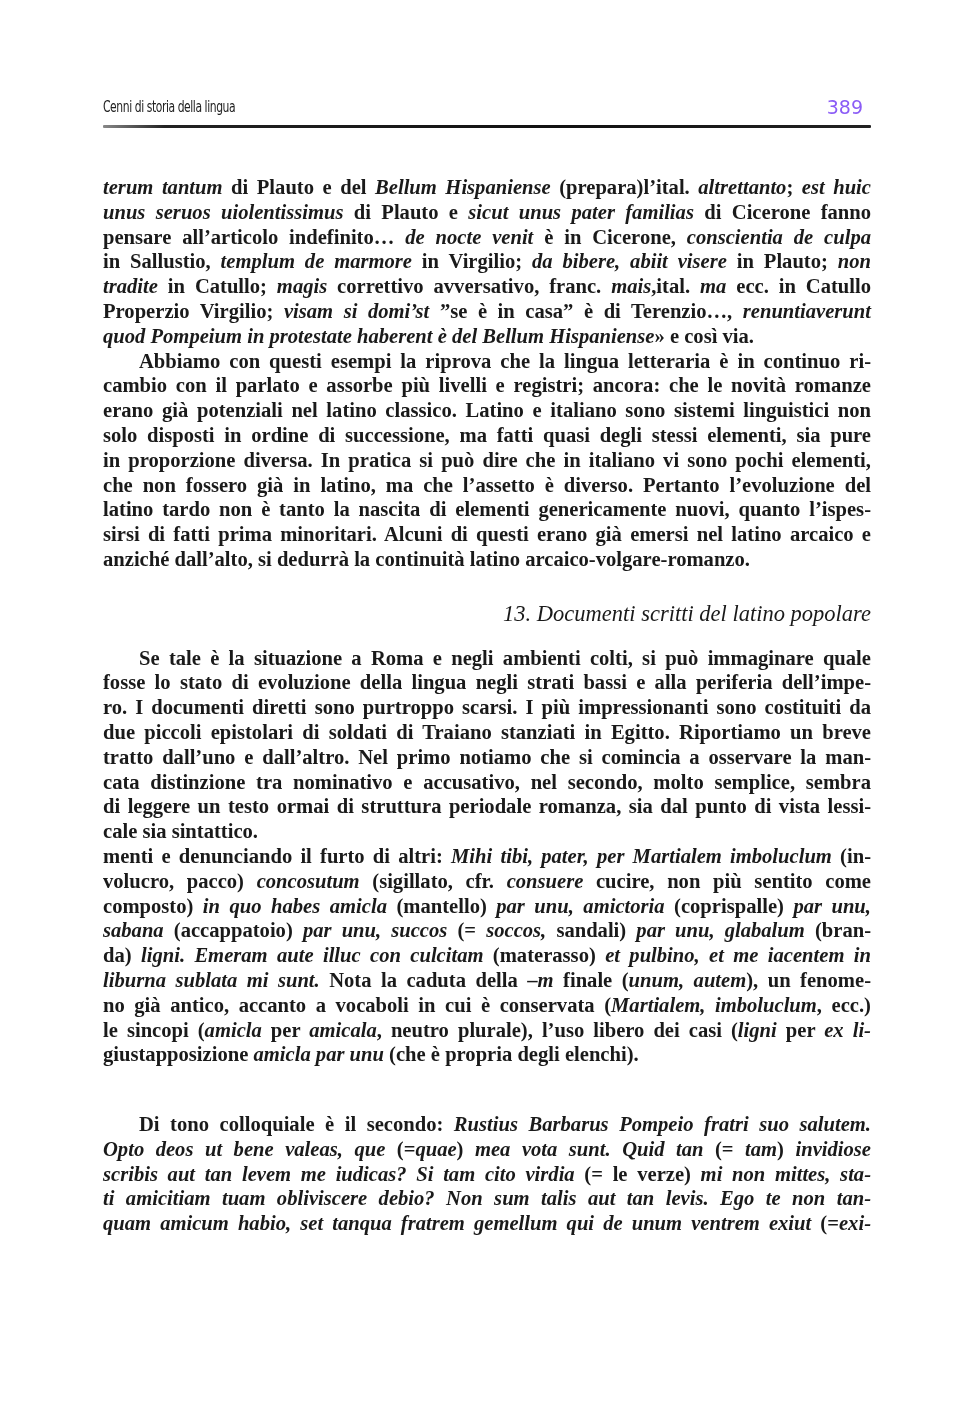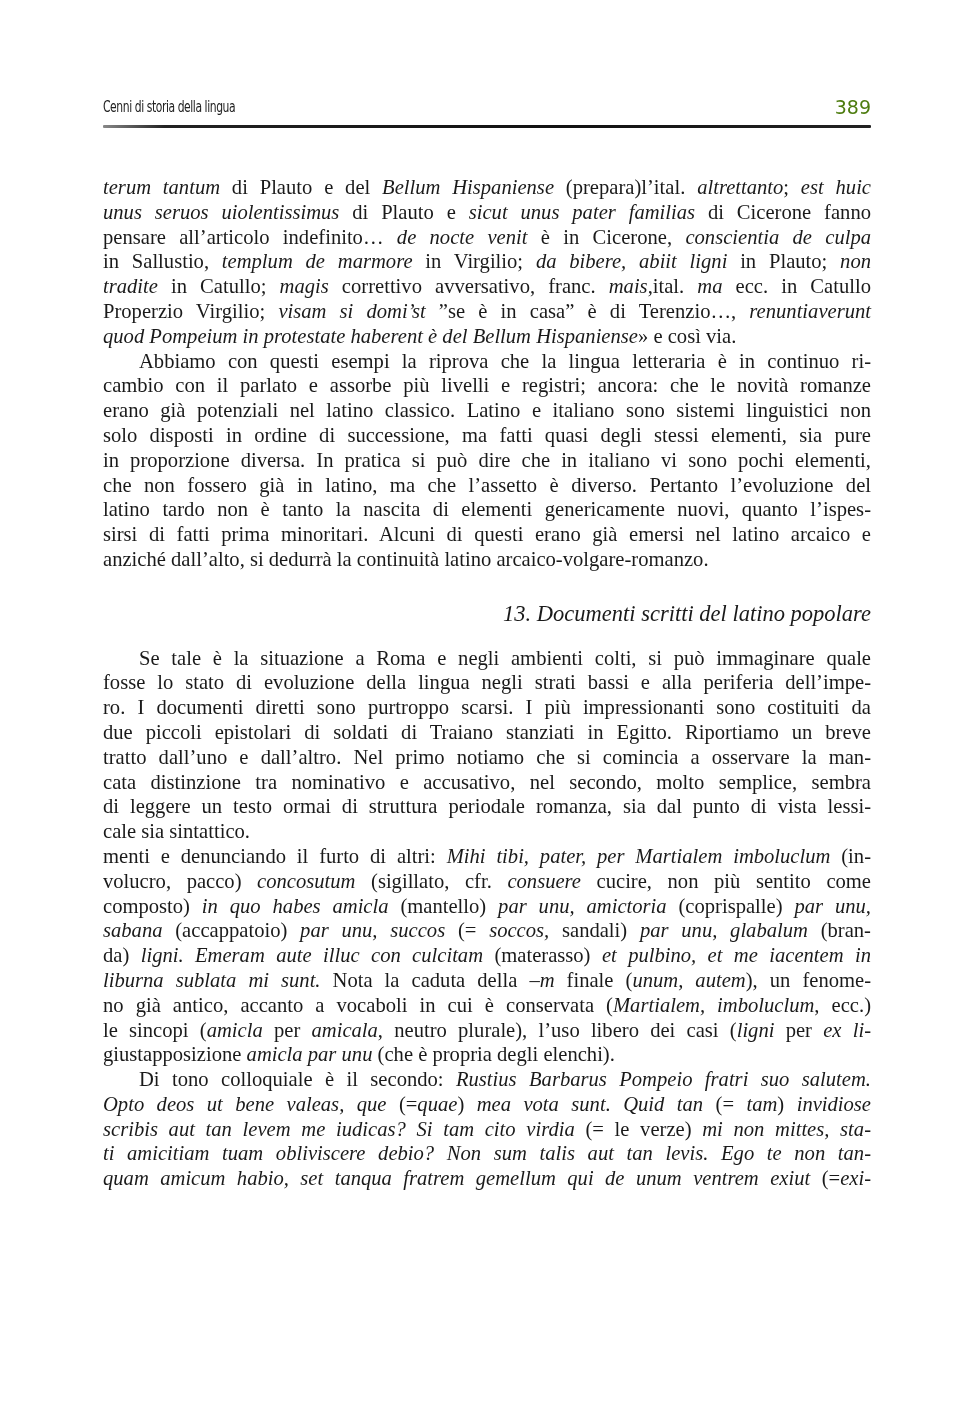--- a/index.html
+++ b/index.html
@@ -6,57 +6,57 @@
   body { width: 973px; height: 1421px; position: relative; overflow: hidden; color: #1a1a1a; }
   .header {
     position: absolute; left: 103px; top: 96px; width: 768px; height: 26px;
   }
   .running-head {
     position: absolute; left: 0; top: 2px;
     font-family: "DejaVu Sans", sans-serif; font-size: 15px; letter-spacing: -0.6px;
     transform: scaleX(0.72); transform-origin: left center; color: #222;
   }
   .page-num {
-    position: absolute; right: 0; top: 0;
-    font-family: "DejaVu Sans", sans-serif; font-size: 19px; color: #4d7c0f;
+    position: absolute; right: 8px; top: 0;
+    font-family: "DejaVu Sans", sans-serif; font-size: 19px; color: #8b5cf6;
   }
   .rule {
     position: absolute; left: 103px; top: 125px; width: 768px; height: 3px;
     background: linear-gradient(to right, #888 0%, #222 8%, #111 60%, #222 100%);
     border-radius: 1px;
   }
   .body-text {
     position: absolute; left: 103px; top: 175px; width: 768px;
     font-family: "Liberation Serif", serif; font-size: 20.6px; line-height: 24.8px;
     text-align: justify; hyphens: manual;
   }
   .body-text p { margin: 0; }
   .heading {
     font-family: "Liberation Serif", serif; font-style: italic; font-size: 22.5px;
     margin: 30px 0 19px 0 !important; text-align: right;
   }
   i { font-style: italic; }
-  .line { display: block; text-align: justify; text-align-last: justify; white-space: nowrap; }
+  .line { display: block; text-align: justify; text-align-last: justify; white-space: nowrap; font-weight: bold; }
   .line.last { text-align-last: left; }
 </style>
 </head>
 <body>
 
 <div class="header">
   <span class="running-head">Cenni di storia della lingua</span>
   <span class="page-num">389</span>
 </div>
 <div class="rule"></div>
 
 <div class="body-text" id="body-text">
     <p>
       <span class="line"><i>terum tantum</i><span> di Plauto e del </span><i>Bellum Hispaniense</i><span> (prepara)l’ital. </span><i>altrettanto</i><span>; </span><i>est huic</i></span>
       <span class="line"><i>unus seruos uiolentissimus</i><span> di Plauto e </span><i>sicut unus pater familias</i><span> di Cicerone fanno</span></span>
       <span class="line"><span>pensare all’articolo indefinito… </span><i>de nocte venit</i><span> è in Cicerone, </span><i>conscientia de culpa</i></span>
-      <span class="line"><span>in Sallustio, </span><i>templum de marmore</i><span> in Virgilio; </span><i>da bibere, abiit ligni</i><span> in Plauto; </span><i>non</i></span>
+      <span class="line"><span>in Sallustio, </span><i>templum de marmore</i><span> in Virgilio; </span><i>da bibere, abiit visere</i><span> in Plauto; </span><i>non</i></span>
       <span class="line"><i>tradite</i><span> in Catullo; </span><i>magis</i><span> correttivo avversativo, franc. </span><i>mais</i><span>,ital. </span><i>ma</i><span> ecc. in Catullo</span></span>
       <span class="line"><span>Properzio Virgilio; </span><i>visam si domi’st</i><span> ”se è in casa” è di Terenzio…, </span><i>renuntiaverunt</i></span>
       <span class="line last"><i>quod Pompeium in protestate haberent è del Bellum Hispaniense</i><span>» e così via.</span></span>
     </p>
     <p>
       <span class="line" style="padding-left: 36px;"><span>Abbiamo con questi esempi la riprova che la lingua letteraria è in continuo ri-</span></span>
       <span class="line"><span>cambio con il parlato e assorbe più livelli e registri; ancora: che le novità romanze</span></span>
       <span class="line"><span>erano già potenziali nel latino classico. Latino e italiano sono sistemi linguistici non</span></span>
       <span class="line"><span>solo disposti in ordine di successione, ma fatti quasi degli stessi elementi, sia pure</span></span>
       <span class="line"><span>in proporzione diversa. In pratica si può dire che in italiano vi sono pochi elementi,</span></span>
@@ -81,19 +81,19 @@
       <span class="line"><span>volucro, pacco) </span><i>concosutum</i><span> (sigillato, cfr. </span><i>consuere</i><span> cucire, non più sentito come</span></span>
       <span class="line"><span>composto) </span><i>in quo habes amicla</i><span> (mantello) </span><i>par unu, amictoria</i><span> (coprispalle) </span><i>par unu,</i></span>
       <span class="line"><i>sabana</i><span> (accappatoio) </span><i>par unu, succos</i><span> (= </span><i>soccos,</i><span> sandali) </span><i>par unu, glabalum</i><span> (bran-</span></span>
       <span class="line"><span>da) </span><i>ligni. Emeram aute illuc con culcitam</i><span> (materasso) </span><i>et pulbino, et me iacentem in</i></span>
       <span class="line"><i>liburna sublata mi sunt.</i><span> Nota la caduta della –</span><i>m</i><span> finale (</span><i>unum, autem</i><span>), un fenome-</span></span>
       <span class="line"><span>no già antico, accanto a vocaboli in cui è conservata (</span><i>Martialem, imboluclum</i><span>, ecc.)</span></span>
       <span class="line"><span>le sincopi (</span><i>amicla</i><span> per </span><i>amicala</i><span>, neutro plurale), l’uso libero dei casi (</span><i>ligni</i><span> per </span><i>ex li-</i></span>
       <span class="line last"><span>giustapposizione </span><i>amicla par unu</i><span> (che è propria degli elenchi).</span></span>
     </p>
     <p>
-      <span class="line" style="padding-left: 36px;"><span>Di tono colloquiale è il secondo: </span><i>Rustius Barbarus Pompeio fratri suo salutem.</i></span>
+      <span class="line" style="padding-left: 36px; margin-top: 45px;"><span>Di tono colloquiale è il secondo: </span><i>Rustius Barbarus Pompeio fratri suo salutem.</i></span>
       <span class="line"><i>Opto deos ut bene valeas, que</i><span> (=</span><i>quae</i><span>) </span><i>mea vota sunt. Quid tan</i><span> (= </span><i>tam</i><span>) </span><i>invidiose</i></span>
       <span class="line"><i>scribis aut tan levem me iudicas? Si tam cito virdia</i><span> (= le verze) </span><i>mi non mittes, sta-</i></span>
       <span class="line"><i>ti amicitiam tuam obliviscere debio? Non sum talis aut tan levis. Ego te non tan-</i></span>
       <span class="line"><i>quam amicum habio, set tanqua fratrem gemellum qui de unum ventrem exiut</i><span> (=</span><i>exi-</i></span>
     </p>
   </div>
 
 </body></html>

